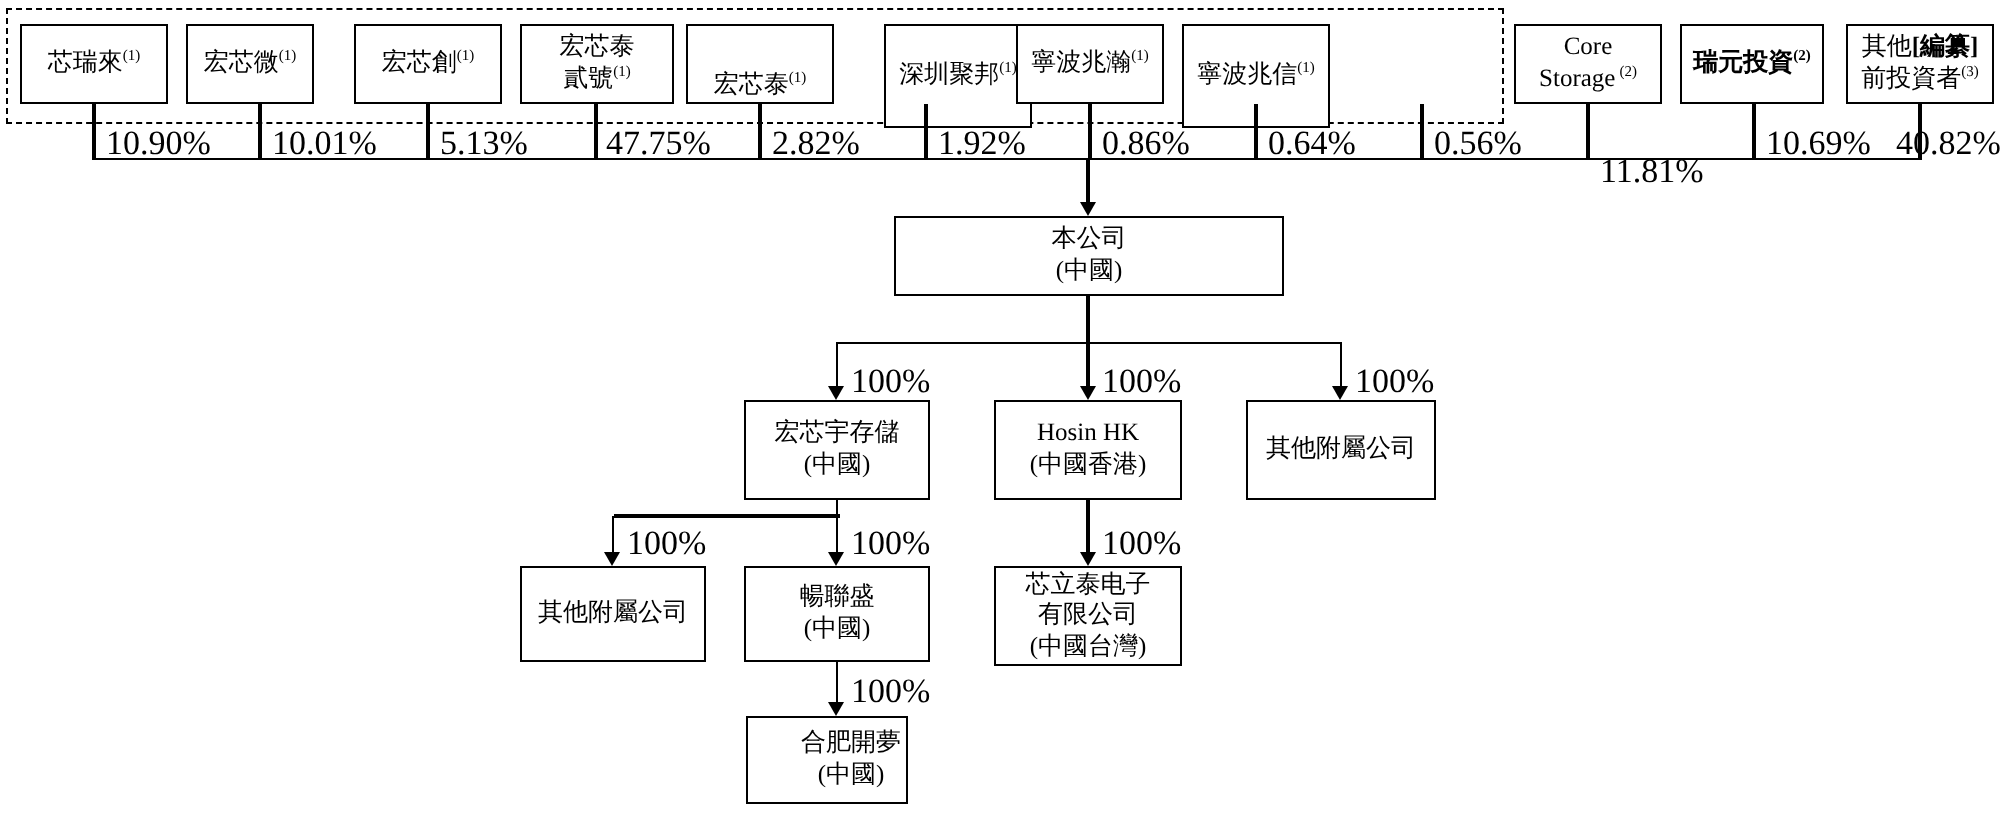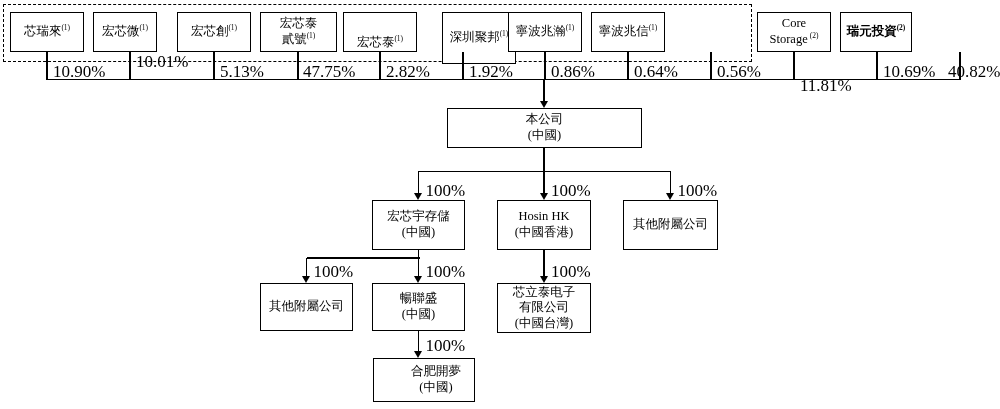--- a/index.html
+++ b/index.html
@@ -44,46 +44,50 @@
   </div>
   <div class="box" style="left:343px; top:12px; width:74px; height:40px;justify-content:flex-end;">
     <div><span>宏芯泰</span><sup class="fn">(1)</sup></div>
   </div>
   <div class="box" style="left:442px; top:12px; width:74px; height:52px;">
     <div><span>深圳聚邦</span><sup class="fn">(1)</sup></div>
   </div>
   <div class="box" style="left:508px; top:12px; width:74px; height:40px;">
     <div><span>寧波兆瀚</span><sup class="fn">(1)</sup></div>
   </div>
-  <div class="box" style="left:591px; top:12px; width:74px; height:40px;">
+  <div class="box" style="left:591px; top:12px; width:74px; height:52px;">
     <div><span>寧波兆信</span><sup class="fn">(1)</sup></div>
   </div>
   <div class="box" style="left:757px; top:12px; width:74px; height:40px;">
     <div><span>Core</span></div>
     <div><span>Storage</span><sup class="fn" style="margin-left:2px;">(2)</sup></div>
   </div>
   <div class="box" style="left:840px; top:12px; width:72px; height:40px;font-weight:bold;">
     <div><span>瑞元投資</span><sup class="fn">(2)</sup></div>
+  </div>
+  <div class="box" style="left:923px; top:12px; width:74px; height:40px;">
+    <div><span>其他</span><span class="b">[編纂]</span></div>
+    <div><span>前投資者</span><sup class="fn">(3)</sup></div>
   </div>
 
   <div class="vl" style="left:46.3px; top:52px; height:28px;"></div>
   <div class="vl" style="left:129.3px; top:52px; height:28px;"></div>
   <div class="vl" style="left:213.3px; top:52px; height:28px;"></div>
   <div class="vl" style="left:297.3px; top:52px; height:28px;"></div>
   <div class="vl" style="left:379.3px; top:52px; height:28px;"></div>
   <div class="vl" style="left:462.3px; top:52px; height:28px;"></div>
   <div class="vl" style="left:544.3px; top:52px; height:28px;"></div>
   <div class="vl" style="left:627.3px; top:52px; height:28px;"></div>
   <div class="vl" style="left:710.3px; top:52px; height:28px;"></div>
   <div class="vl" style="left:793.3px; top:52px; height:28px;"></div>
   <div class="vl" style="left:876.3px; top:52px; height:28px;"></div>
   <div class="vl" style="left:959.3px; top:52px; height:28px;"></div>
 
   <div class="pct" style="left:53px;  top:62px;">10.90%</div>
-  <div class="pct" style="left:136px; top:52px;">10.01%</div>
+  <div class="pct" style="left:136px; top:62px;">10.01%</div>
   <div class="pct" style="left:220px; top:62px;">5.13%</div>
   <div class="pct" style="left:303px; top:62px;">47.75%</div>
   <div class="pct" style="left:386px; top:62px;">2.82%</div>
   <div class="pct" style="left:469px; top:62px;">1.92%</div>
   <div class="pct" style="left:551px; top:62px;">0.86%</div>
   <div class="pct" style="left:634px; top:62px;">0.64%</div>
   <div class="pct" style="left:717px; top:62px;">0.56%</div>
   <div class="pct" style="left:800px; top:62px;margin-top:14px;">11.81%</div>
   <div class="pct" style="left:883px; top:62px;">10.69%</div>
   <div class="pct" style="left:948px; top:62px;">40.82%</div>
@@ -143,18 +147,18 @@
   <div class="box" style="left:497px; top:283px; width:94px; height:50px;">
     <div>芯立泰电子</div>
     <div>有限公司</div>
     <div>(中國台灣)</div>
   </div>
 
   <div class="vl" style="left:417.8px; top:331px; height:20px;"></div>
   <div class="ah" style="left:414px; top:351px;"></div>
   <div class="pct" style="left:425.5px; top:336px;">100%</div>
 
-  <div class="box" style="left:373px; top:358px; width:102px; height:44px;padding-left:24px;">
+  <div class="box" style="left:373px; top:358px; width:81px; height:44px;padding-left:24px;">
     <div>合肥開夢</div>
     <div>(中國)</div>
   </div>
 
 </div>
 
 </body></html>

